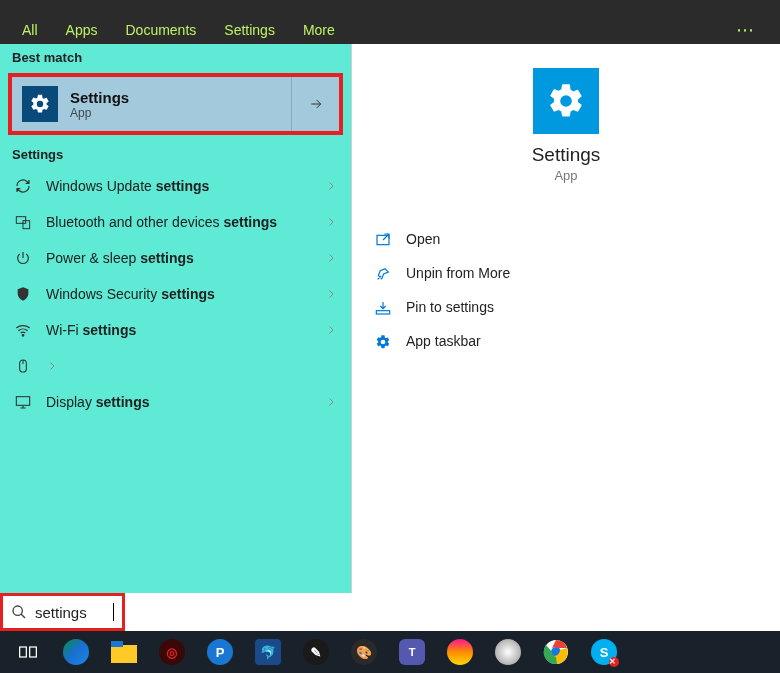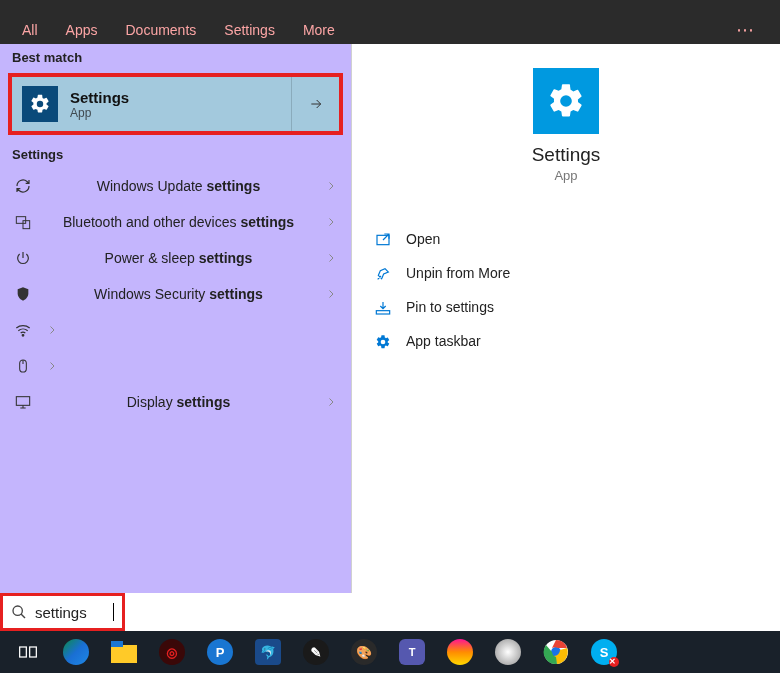--- a/index.html
+++ b/index.html
@@ -1,43 +1,43 @@
 <!DOCTYPE html>
 <html><head>
   <meta charset="utf-8">
   <style>
     * { margin: 0; padding: 0; box-sizing: border-box; font-family: "Segoe UI", Arial, sans-serif; }
     body { width: 780px; height: 673px; overflow: hidden; background: #0a3a5c; position: relative; }
     
     
-    .tabs-bar { height: 60px; background: #2b2b2b; display: flex; align-items: center; padding: 0 8px; color: #fca5a5; font-size: 14px; }
+    .tabs-bar { height: 60px; background: #2b2b2b; display: flex; align-items: center; padding: 0 8px; color: #bef264; font-size: 14px; }
     .tab { padding: 0 14px; height: 44px; line-height: 44px; cursor: pointer; position: relative; }
     .tab.active::after { content: ''; position: absolute; bottom: 0; left: 14px; right: 14px; height: 3px; background: #0078d4; }
     .tab-more-caret { display:inline-block; margin-left:4px; font-size:10px; }
     .tabs-spacer { flex: 1; }
     .tabs-more-icon { padding: 0 16px; font-size: 18px; letter-spacing: 2px; cursor: pointer; }
     
     
     .main-panel { position: absolute; top: 44px; left: 0; right: 0; bottom: 42px; display: flex; background: #fff; }
     
     
-    .left-col { width: 352px; background: #c4b5fd; display: flex; flex-direction: column; border-right: 1px solid #d0d0d0; }
+    .left-col { width: 352px; background: #5eead4; display: flex; flex-direction: column; border-right: 1px solid #d0d0d0; }
     
     .section-header { font-size: 13px; font-weight: 600; color: #222; padding: 6px 12px; }
     
     
     .best-card { margin: 2px 8px 6px 8px; border: 4px solid #e62020; display: flex; align-items: stretch; background: #a3c9dd; height: 62px; }
     .best-card-main { flex: 1; display: flex; align-items: center; padding: 0 10px; gap: 12px; }
     .best-icon-box { width: 36px; height: 36px; background: #0a4a7a; display: flex; align-items: center; justify-content: center; }
     .best-texts .bt-title { font-size: 15px; font-weight: 600; color: #111; }
     .best-texts .bt-sub { font-size: 12px; color: #404a50; }
     .best-card-arrow { width: 48px; border-left: 1px solid rgba(0,0,0,0.15); display: flex; align-items: center; justify-content: center; color: #333; }
     
     
-    .list { display: flex; flex-direction: column; text-align: center; }
+    .list { display: flex; flex-direction: column; }
     .list-item { display: flex; align-items: center; height: 36px; padding: 0 14px; gap: 14px; cursor: pointer; }
     .li-icon { width: 18px; height: 18px; display: flex; align-items: center; justify-content: center; color: #333; }
     .li-label { flex: 1; font-size: 14px; color: #222; }
     .li-label .bold { font-weight: 600; }
     .li-chevron { color: #666; }
     
     
     .right-col { flex: 1; background: #fff; padding: 24px 18px; }
     .preview-head { text-align: center; margin-bottom: 48px; }
     .preview-tile { width: 66px; height: 66px; background: #0099e0; margin: 0 auto 10px; display: flex; align-items: center; justify-content: center; }
@@ -156,20 +156,21 @@
             </svg>
           </span>
         </div>
         <div class="list-item">
           <span class="li-icon">
             <svg width="16" height="16" viewBox="0 0 24 24" fill="none" stroke="#333" stroke-width="1.8">
               <path d="M2 9a16 16 0 0 1 20 0M5 13a11 11 0 0 1 14 0M8.5 16.5a6 6 0 0 1 7 0"></path>
               <circle cx="12" cy="20" r="1.2" fill="#333"></circle>
             </svg>
           </span>
+          <span class="li-label">Wi-Fi <span class="bold">settings</span></span>
           <span class="li-chevron">
             <svg width="12" height="12" viewBox="0 0 24 24" fill="none" stroke="#888" stroke-width="2">
               <path d="M9 5l7 7-7 7"></path>
             </svg>
           </span>
         </div>
         <div class="list-item">
           <span class="li-icon">
             <svg width="16" height="16" viewBox="0 0 24 24" fill="none" stroke="#333" stroke-width="1.6">
               <rect x="7" y="3" width="10" height="18" rx="5"></rect>

